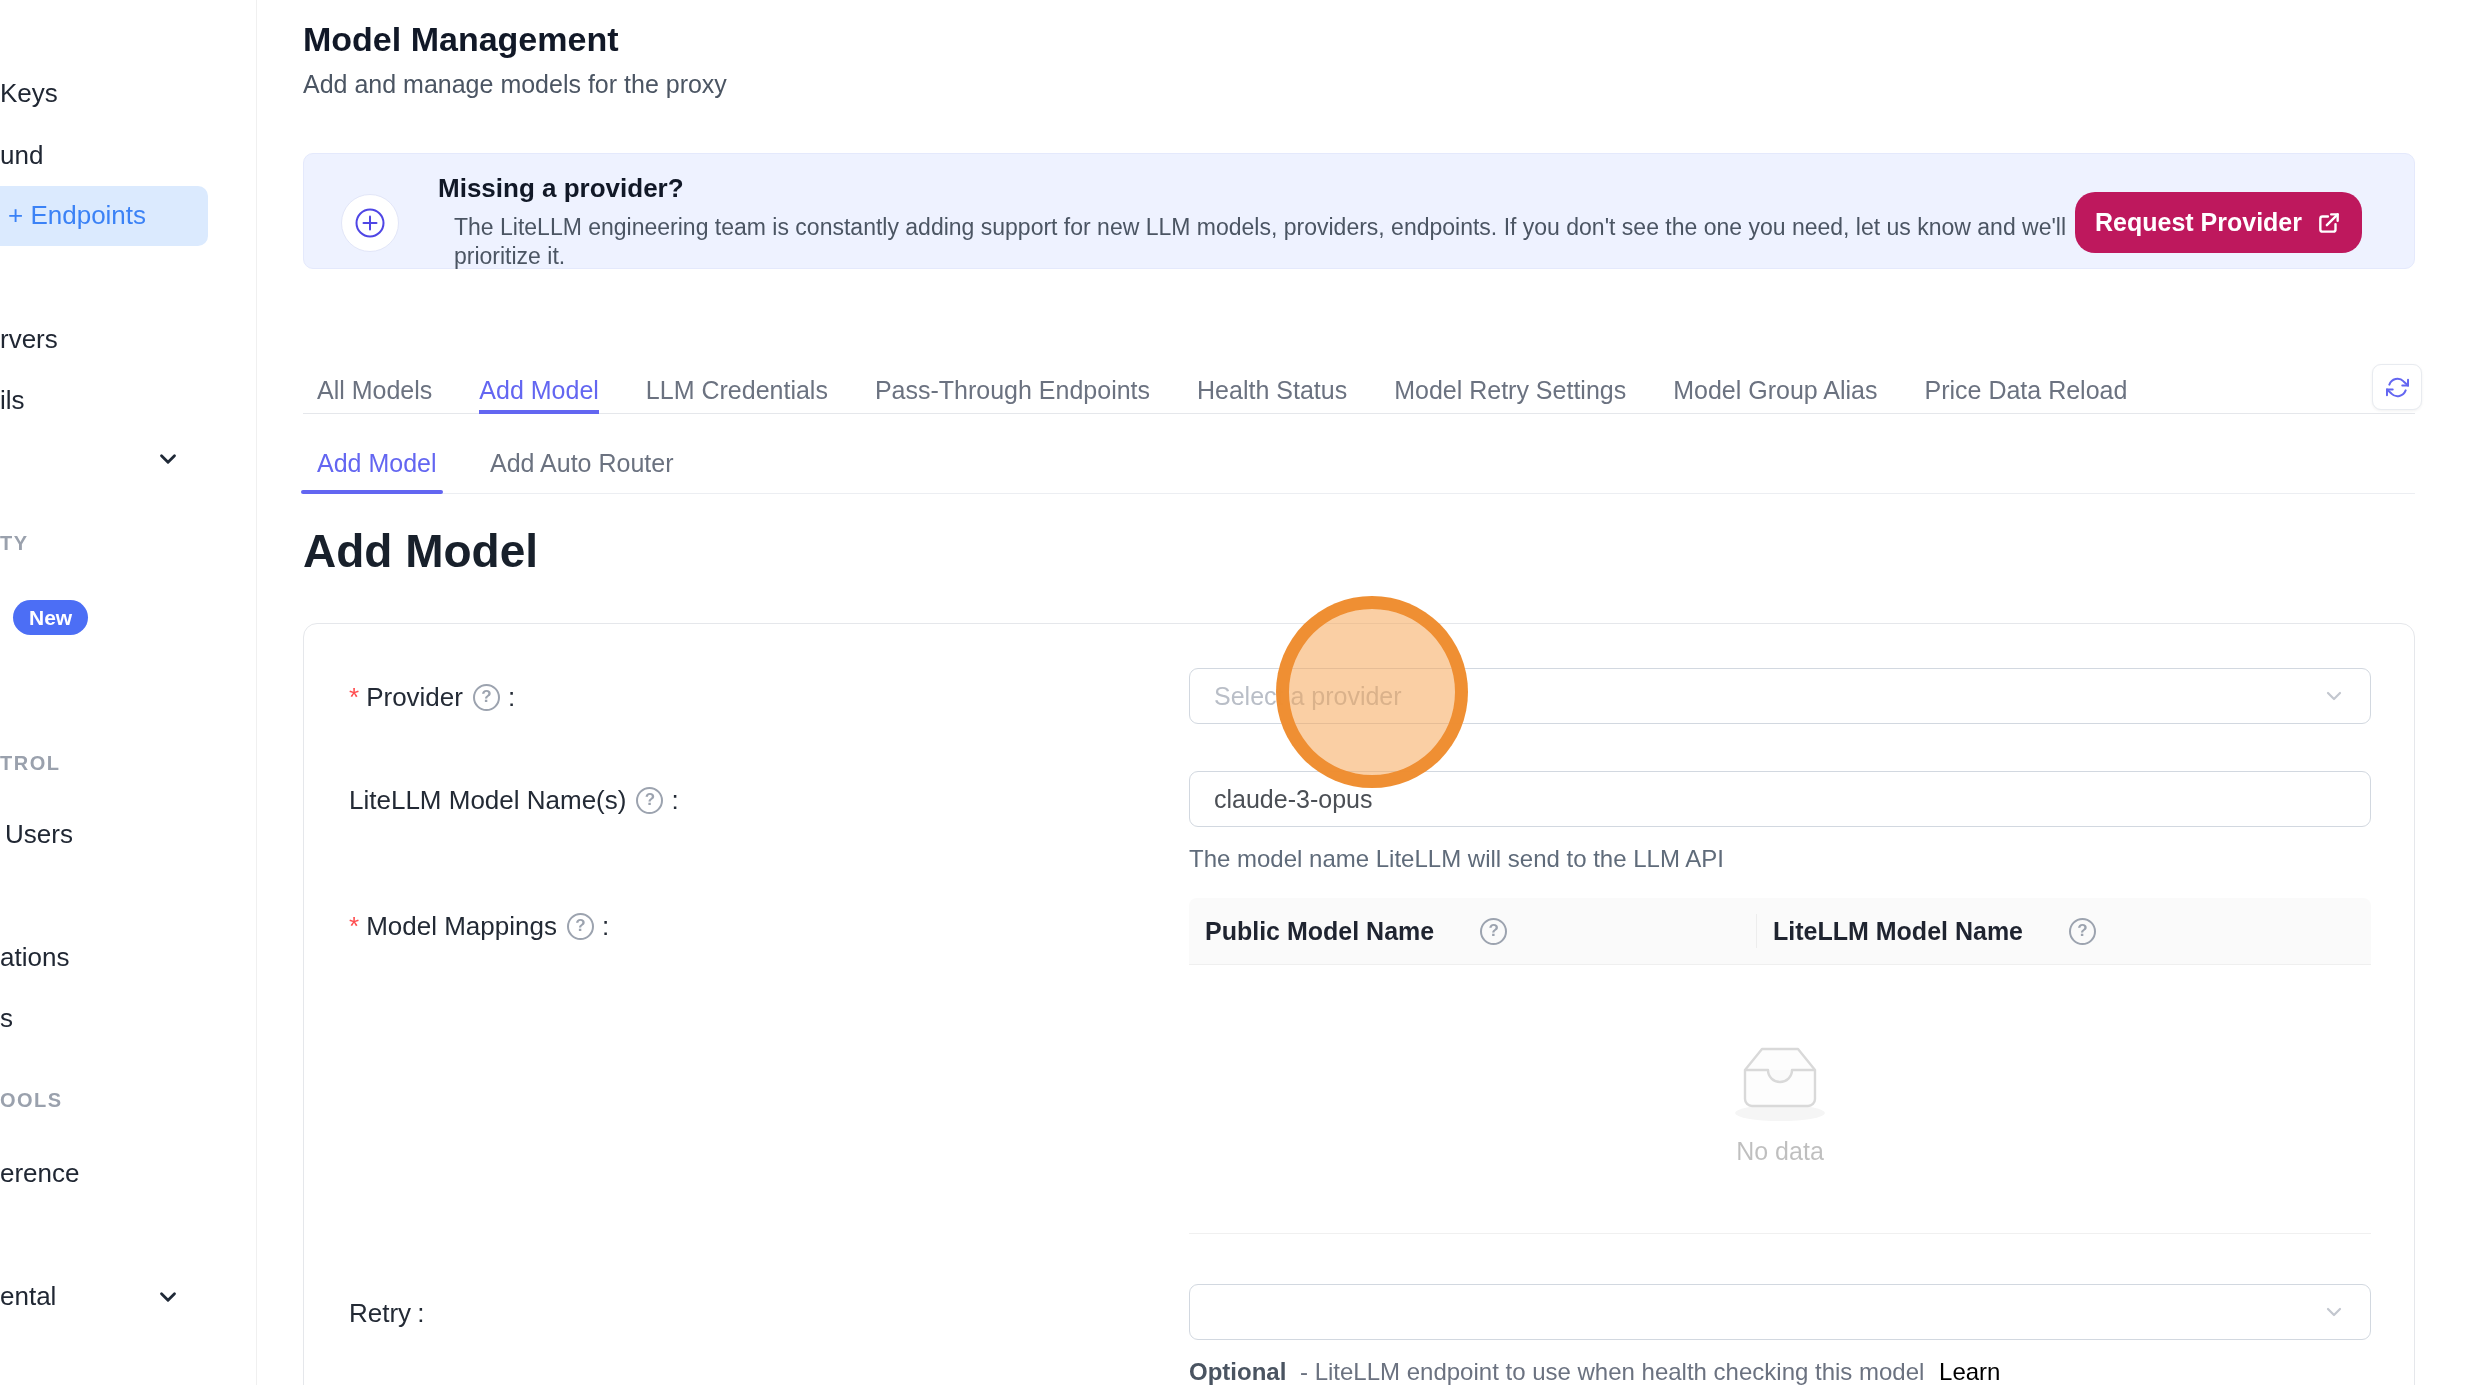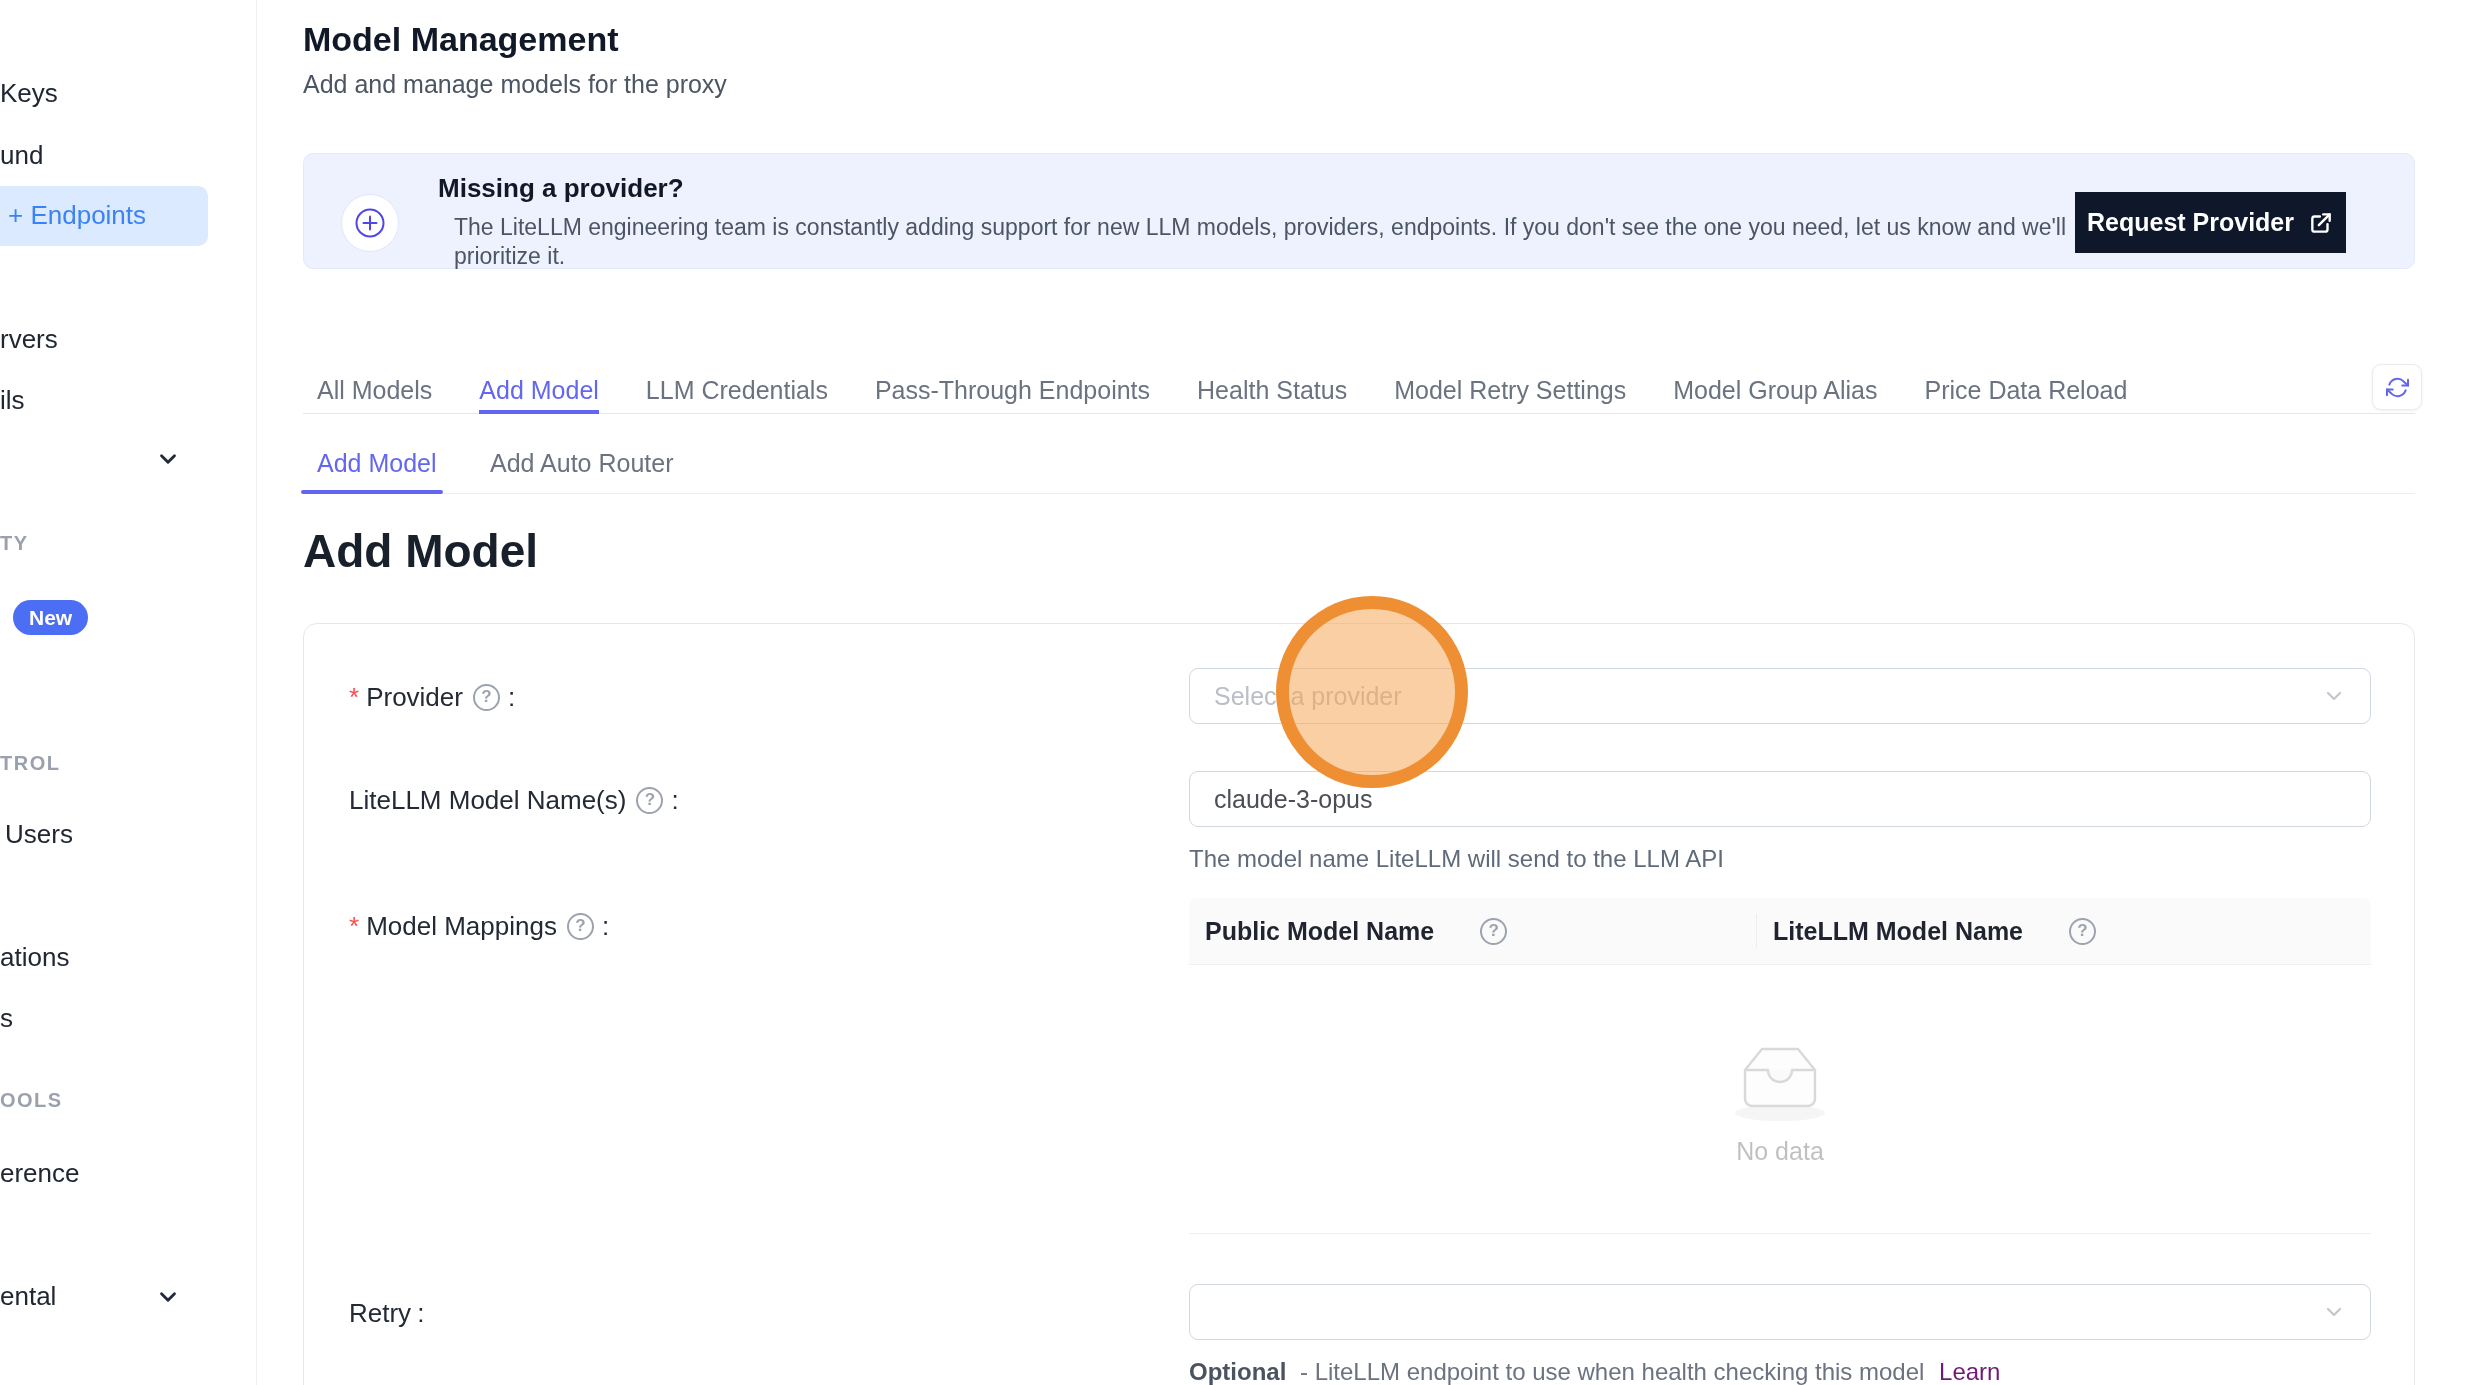--- a/index.html
+++ b/index.html
@@ -14,21 +14,21 @@
     color:#fff;font-size:21px;font-weight:600;display:flex;align-items:center;}
   .side-chev{position:absolute;width:26px;height:26px;}
   
   .page-title{position:absolute;left:303px;top:20px;font-size:34px;font-weight:700;color:#111827;}
   .page-sub{position:absolute;left:303px;top:70px;font-size:25px;color:#4b5563;}
   
   .banner{position:absolute;left:303px;top:153px;width:2112px;height:116px;background:#eef2ff;border:1px solid #e4e9fc;border-radius:10px;box-sizing:border-box;}
   .banner-circle{position:absolute;left:37px;top:40px;width:56px;height:56px;border-radius:50%;background:#fff;border:1px solid #e2e6f8;display:flex;align-items:center;justify-content:center;}
   .banner-title{position:absolute;left:134px;top:19px;font-size:26px;font-weight:700;color:#111827;}
   .banner-body{position:absolute;left:150px;top:59px;width:1645px;font-size:23px;line-height:29px;color:#4b5563;}
-  .req-btn{position:absolute;left:1771px;top:38px;height:61px;padding:0 12px;background:#0f172a;border:none;border-radius:0;
+  .req-btn{position:absolute;left:1771px;top:38px;height:61px;padding:0 20px;background:#be185d;border:none;border-radius:20px;
     color:#fff;font-size:25px;font-weight:700;display:flex;align-items:center;gap:14px;cursor:pointer;font-family:inherit;}
   
   .tabbar-line{position:absolute;left:303px;top:413px;width:2112px;height:1px;background:#e5e7eb;}
   .tabs{position:absolute;left:317px;top:370px;height:44px;display:flex;gap:47px;}
   .tab{font-size:25px;color:#6b7280;line-height:40px;cursor:pointer;white-space:nowrap;}
   .tab.active{color:#6366f1;border-bottom:4px solid #6366f1;}
   .refresh-chip{position:absolute;left:2372px;top:364px;width:48px;height:44px;background:#fff;border:1px solid #e8ebf0;border-radius:9px;
     box-shadow:0 1px 3px rgba(0,0,0,.06);display:flex;align-items:center;justify-content:center;cursor:pointer;}
   .subtab{position:absolute;transform:translateY(-50%);font-size:25px;cursor:pointer;white-space:nowrap;}
   .subtab.active{color:#6366f1;}
@@ -55,21 +55,21 @@
   .map-col{display:flex;align-items:center;font-size:25px;font-weight:700;color:#1f2430;padding-left:16px;box-sizing:border-box;gap:36px;}
   .map-col .qicon{border-width:2px;margin-left:10px;}
   .col-div{width:1px;height:34px;background:#ededed;}
   .map-body{height:268px;display:flex;flex-direction:column;align-items:center;justify-content:center;}
   .no-data{font-size:25px;color:rgba(0,0,0,0.25);margin-top:14px;}
   
   .click-circle{position:absolute;left:1276px;top:596px;width:192px;height:192px;border-radius:50%;
     border:13px solid rgba(238,139,45,0.95);background:rgba(246,168,89,0.55);box-sizing:border-box;z-index:40;pointer-events:none;}
   .mode-help{position:absolute;left:885px;top:734px;font-size:24px;color:#6b7280;white-space:nowrap;}
   .mode-help b{color:#4a5461;font-weight:700;}
-  .learn-link{color:#701a75;cursor:pointer;margin-left:8px;}
+  .learn-link{color:#000000;cursor:pointer;margin-left:8px;}
 </style>
 </head>
 <body>
 
 <div class="sidebar">
   <div class="side-item" style="left:0;top:93px">Keys</div>
   <div class="side-item" style="left:0;top:155px">und</div>
 
   <div class="side-active-pill"></div>
   <div class="side-active-label">+ Endpoints</div>

